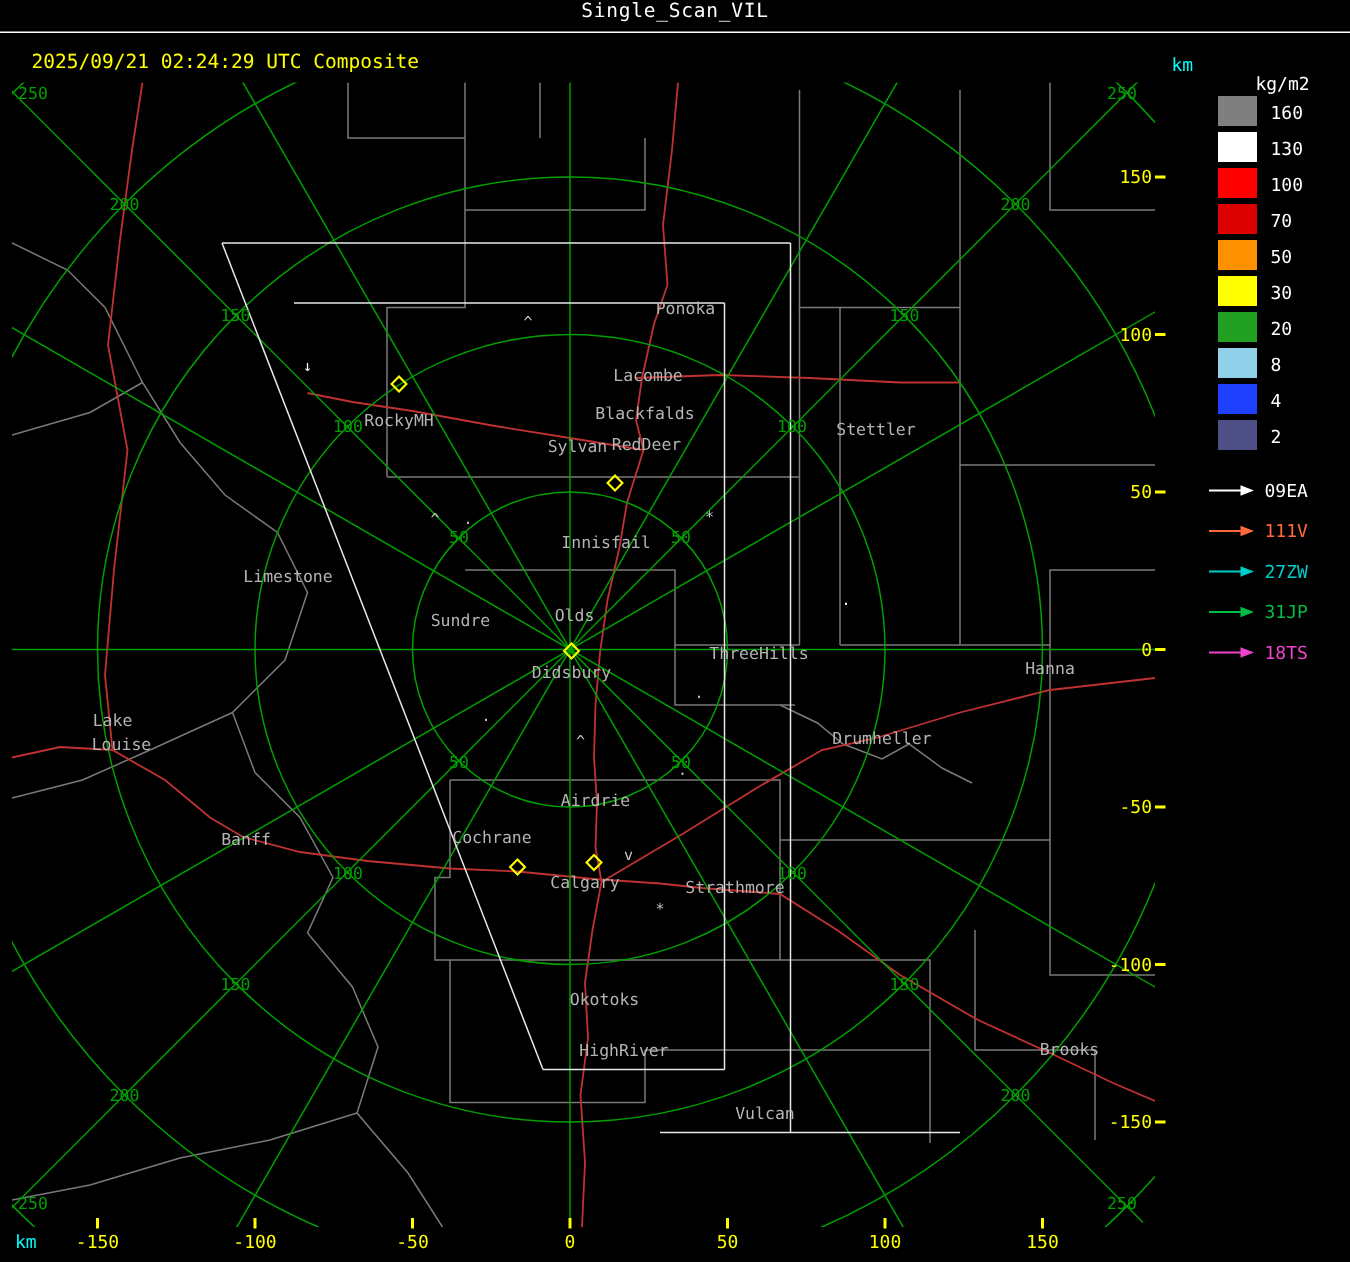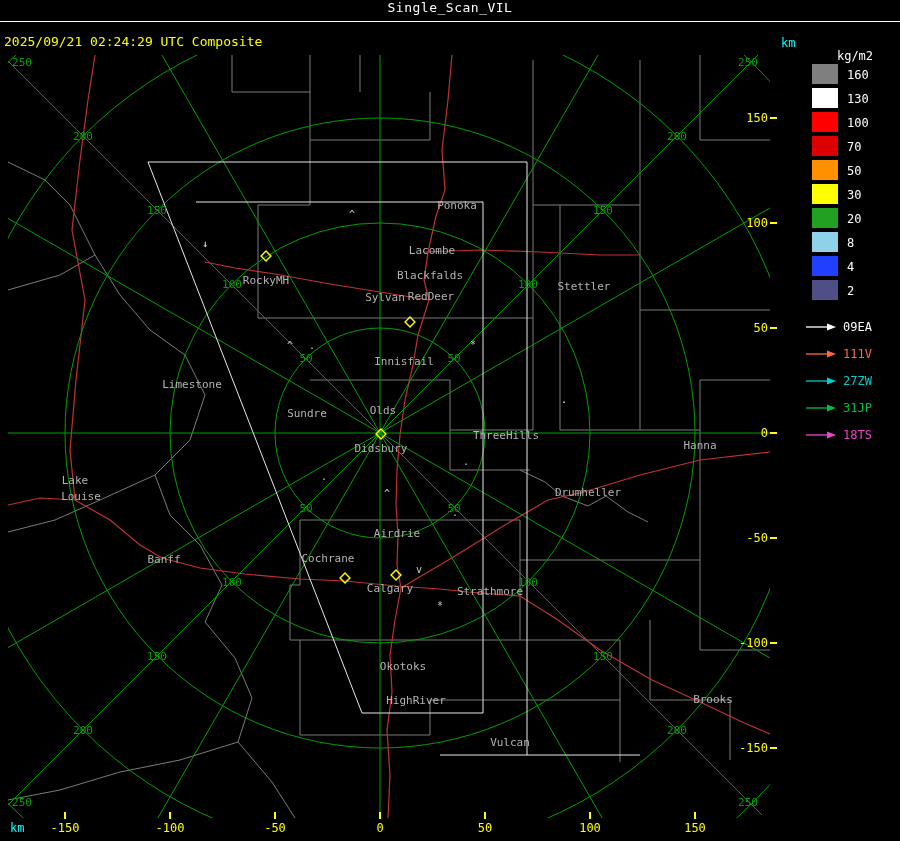--- a/index.html
+++ b/index.html
@@ -7,21 +7,21 @@
     --ring-green:#00a000; --boundary-gray:#7a7a7a; --highway-red:#c03232;
     --overlay-white:#e8e8e8; --city-gray:#b4b4b4; --axis-yellow:#ffff00;
     --site-yellow:#ffff00; --legend-fg:#ffffff;
   }
   *{margin:0;padding:0;box-sizing:border-box}
   html,body{width:900px;height:841px;background:var(--bg);overflow:hidden}
   body{position:relative;font-family:"DejaVu Sans Mono",monospace}
   .titlebar{position:absolute;top:0;left:0;width:900px;height:22px;
     border-bottom:1px solid #ffffff;display:flex;align-items:flex-start;justify-content:center}
   .title-text{color:var(--title-fg);font-size:13px;letter-spacing:.5px}
-  .stamp{position:absolute;top:34px;left:4px;color:var(--timestamp-fg);font-size:13px;white-space:pre}
+  .stamp{position:absolute;top:34px;left:21px;color:var(--timestamp-fg);font-size:13px;white-space:pre}
   svg{position:absolute;top:0;left:0}
   svg text{font-family:"DejaVu Sans Mono",monospace}
   .ring,.spoke{fill:none;stroke:var(--ring-green);stroke-width:1}
   .county{fill:none;stroke:var(--boundary-gray);stroke-width:1}
   .highway{fill:none;stroke:var(--highway-red);stroke-width:1.2}
   .overlay{fill:none;stroke:var(--overlay-white);stroke-width:1}
   .ring-label{fill:var(--ring-green);font-size:11px}
   .city{fill:var(--city-gray);font-size:11px}
   .axis-label{fill:var(--axis-yellow);font-size:12px}
   .tick{stroke:var(--axis-yellow);stroke-width:2}

